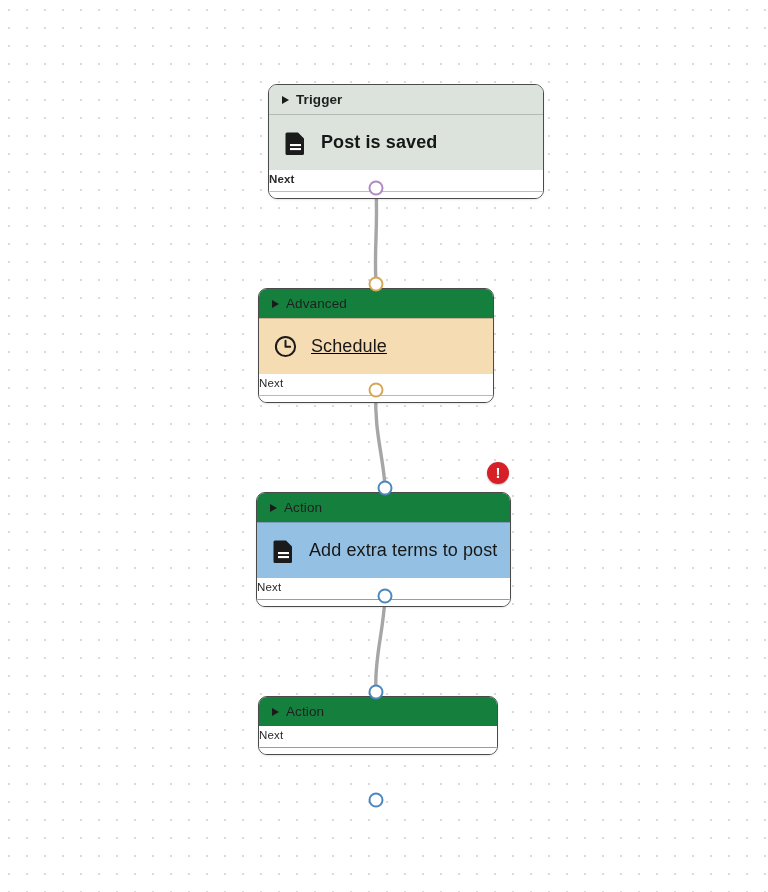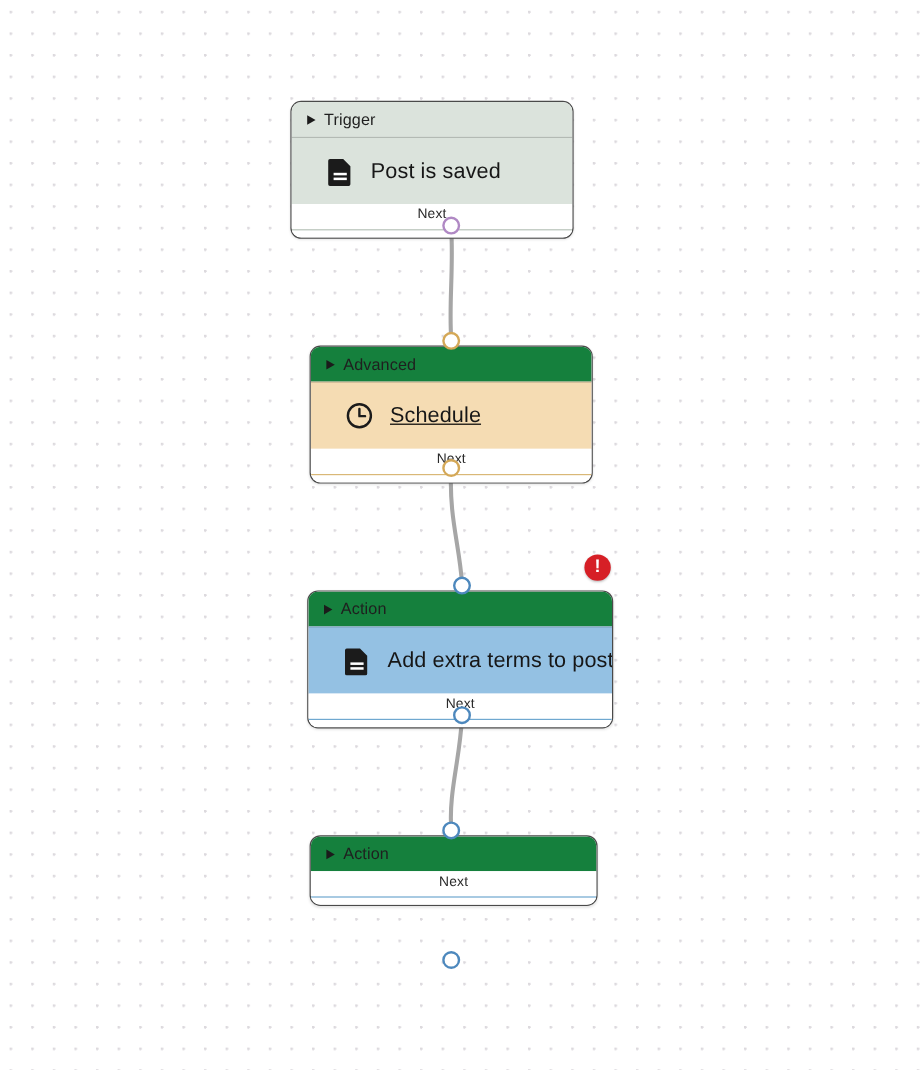--- a/index.html
+++ b/index.html
@@ -66,21 +66,21 @@
     border-top: 4.5px solid transparent;
     border-bottom: 4.5px solid transparent;
     flex: 0 0 auto;
   }
 
   .node-body {
     display: flex;
     align-items: center;
     gap: 14px;
     height: 55px;
-    padding: 0 28px;
+    padding: 0 14px;
     border-top: 1px solid rgba(0,0,0,0.18);
   }
 
   .node-icon {
     width: 24px;
     height: 24px;
     flex: 0 0 auto;
     display: flex;
     align-items: center;
     justify-content: center;
@@ -93,21 +93,20 @@
     white-space: nowrap;
     letter-spacing: 0.1px;
   }
 
   .node-footer {
     position: relative;
     height: 28px;
     background: #ffffff;
     display: flex;
     align-items: flex-start;
-    justify-content: center;
   }
   .node-footer .next-label {
     font-size: 11.5px;
     color: #2a2a2a;
     line-height: 1;
     padding-top: 4px;
     letter-spacing: 0.15px;
   }
   .footer-rule {
     position: absolute;
@@ -174,21 +173,21 @@
 <body>
 
 <div id="canvas">
 
   <svg id="edges" width="768" height="892" viewBox="0 0 768 892" aria-hidden="true">
     <path d="M 376 190 C 378 225, 374 252, 376 282" fill="none" stroke="#a6a6a6" stroke-width="3.4" stroke-linecap="round"></path>
     <path d="M 376 392 C 374 430, 383 455, 385 486" fill="none" stroke="#a6a6a6" stroke-width="3.4" stroke-linecap="round"></path>
     <path d="M 385 598 C 383 634, 374 660, 376 690" fill="none" stroke="#a6a6a6" stroke-width="3.4" stroke-linecap="round"></path>
   </svg>
 
-  <div class="node theme-trigger" style="left:242px; top:84px; width:236px;">
+  <div class="node theme-trigger" style="left:268px; top:84px; width:276px;font-weight:bold;">
     <div class="node-header">
       <span class="disclosure"></span>
       <span>Trigger</span>
     </div>
     <div class="node-body">
       <span class="node-icon">
         <svg width="21" height="24" viewBox="0 0 21 24">
           <path d="M2 1.5 h11 l6 6 v15 a1.5 1.5 0 0 1 -1.5 1.5 h-15.5 a1.5 1.5 0 0 1 -1.5 -1.5 v-19.5 a1.5 1.5 0 0 1 1.5 -1.5 z" fill="#1b1b1b"></path>
           <path d="M13 1.5 v6 h6 z" fill="#ffffff" opacity="0.0"></path>
           <rect x="5" y="13" width="11" height="2.1" fill="#ffffff"></rect>

